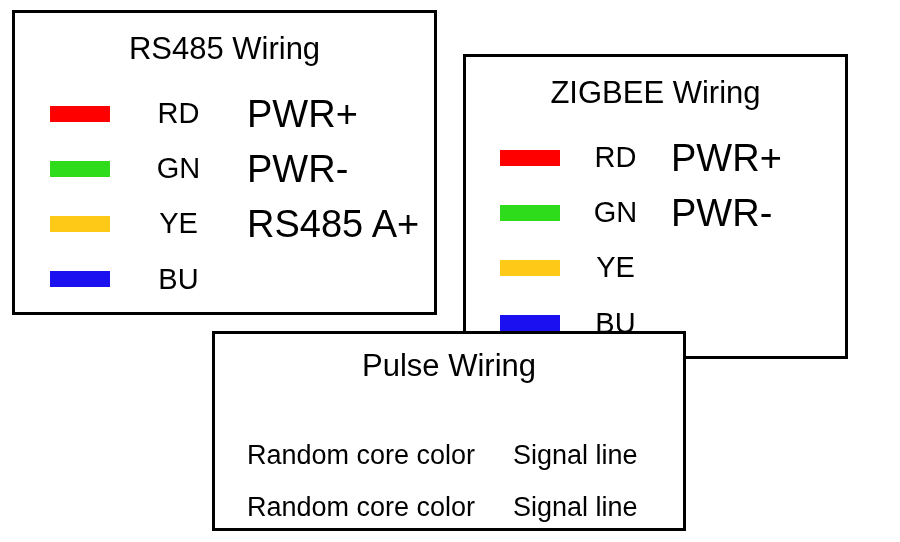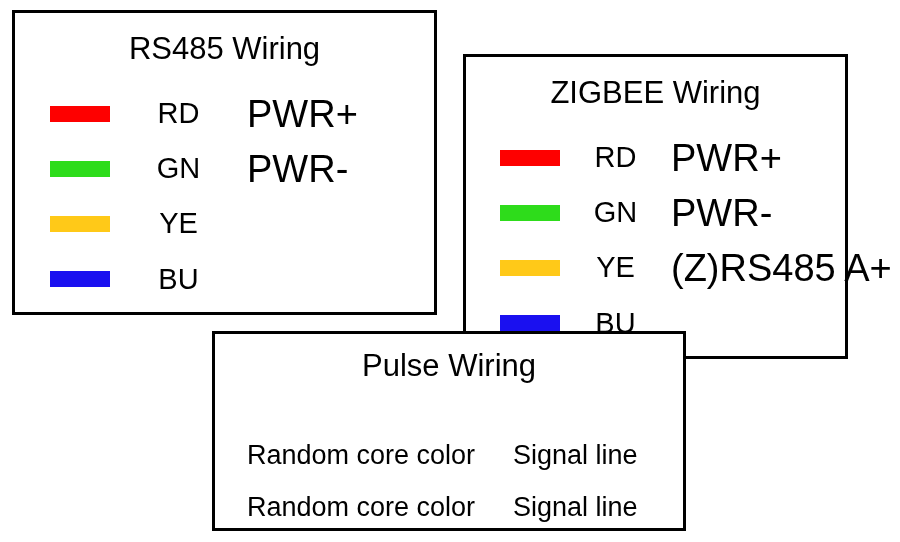--- a/index.html
+++ b/index.html
@@ -105,20 +105,21 @@
         <span class="wire-signal">PWR+</span>
       </div>
       <div class="wire-row">
         <span class="swatch" style="background-color: rgb(46, 220, 27);"></span>
         <span class="wire-abbr">GN</span>
         <span class="wire-signal">PWR-</span>
       </div>
       <div class="wire-row">
         <span class="swatch" style="background-color: rgb(255, 201, 24);"></span>
         <span class="wire-abbr">YE</span>
+        <span class="wire-signal">RS485 A+</span>
       </div>
       <div class="wire-row">
         <span class="swatch" style="background-color: rgb(26, 16, 240);"></span>
         <span class="wire-abbr">BU</span>
       </div>
     </div>
   </section>
 
   <section class="box box-zigbee">
     <h2 class="box-title">ZIGBEE Wiring</h2>
@@ -129,21 +130,20 @@
         <span class="wire-signal">PWR+</span>
       </div>
       <div class="wire-row">
         <span class="swatch" style="background-color: rgb(46, 220, 27);"></span>
         <span class="wire-abbr">GN</span>
         <span class="wire-signal">PWR-</span>
       </div>
       <div class="wire-row">
         <span class="swatch" style="background-color: rgb(255, 201, 24);"></span>
         <span class="wire-abbr">YE</span>
-        <span class="wire-signal">(Z)RS485 A+</span>
       </div>
       <div class="wire-row">
         <span class="swatch" style="background-color: rgb(26, 16, 240);"></span>
         <span class="wire-abbr">BU</span>
       </div>
     </div>
   </section>
 
   <section class="box box-pulse">
     <h2 class="box-title">Pulse Wiring</h2>

